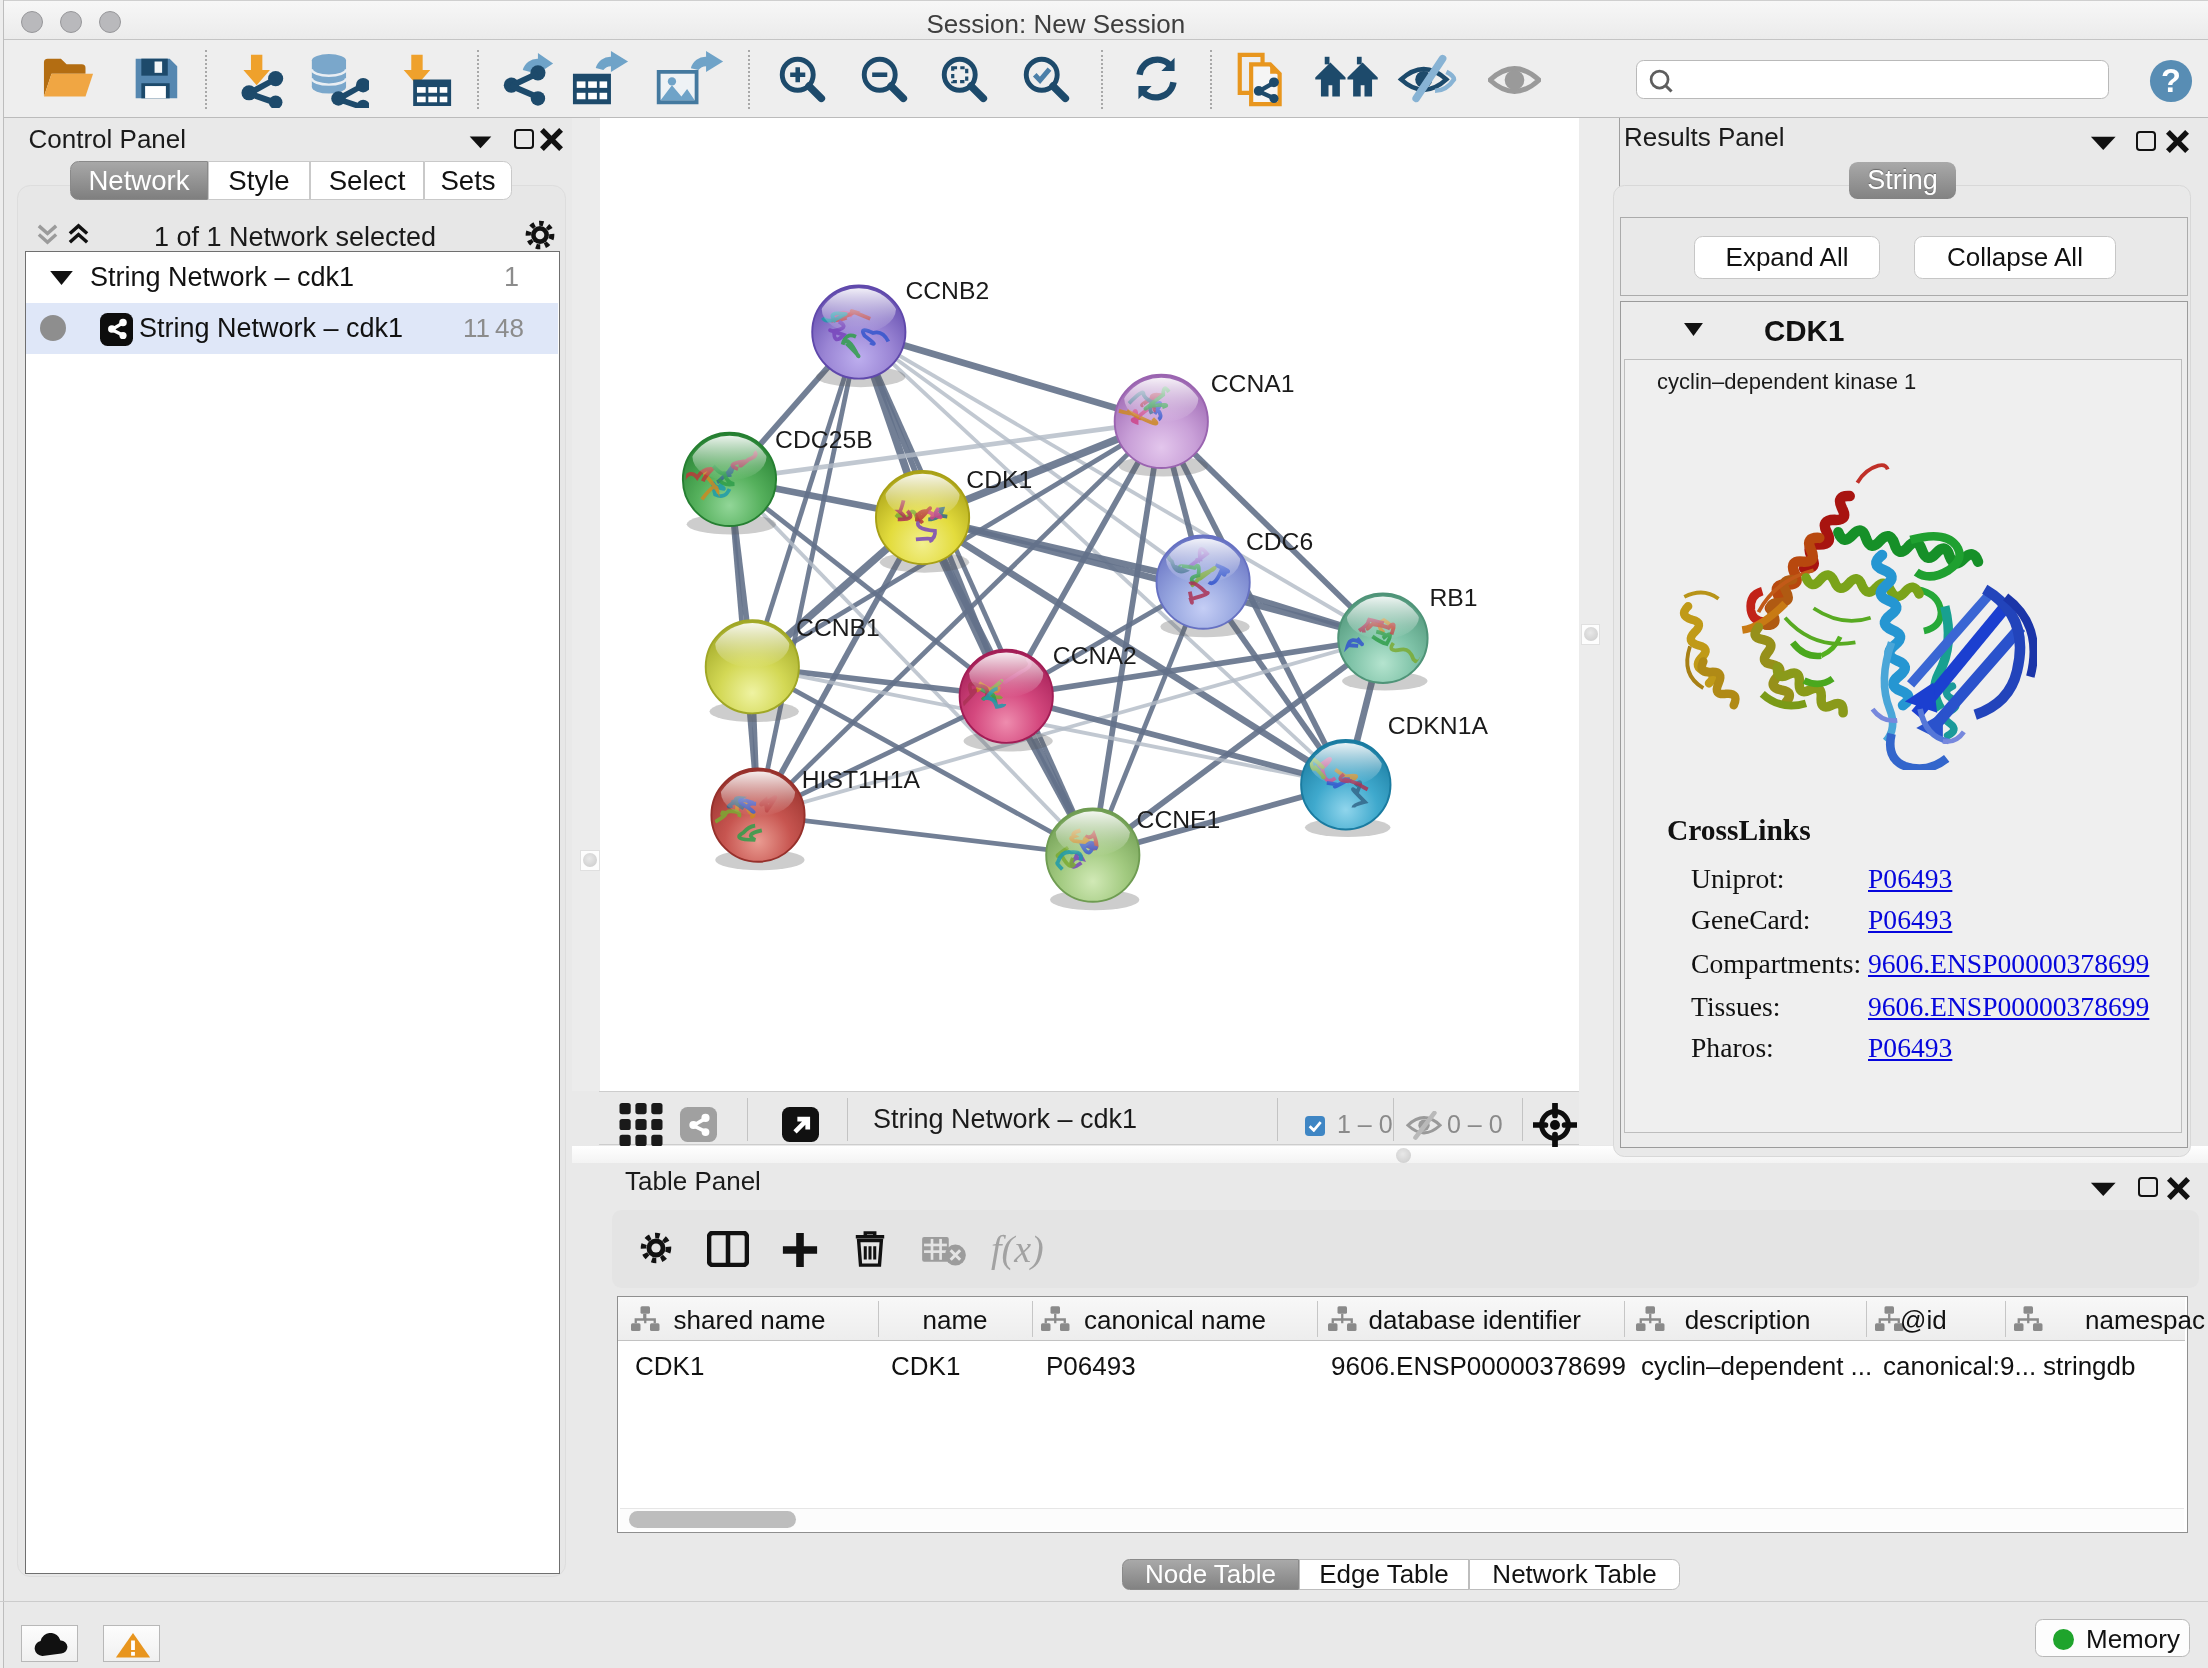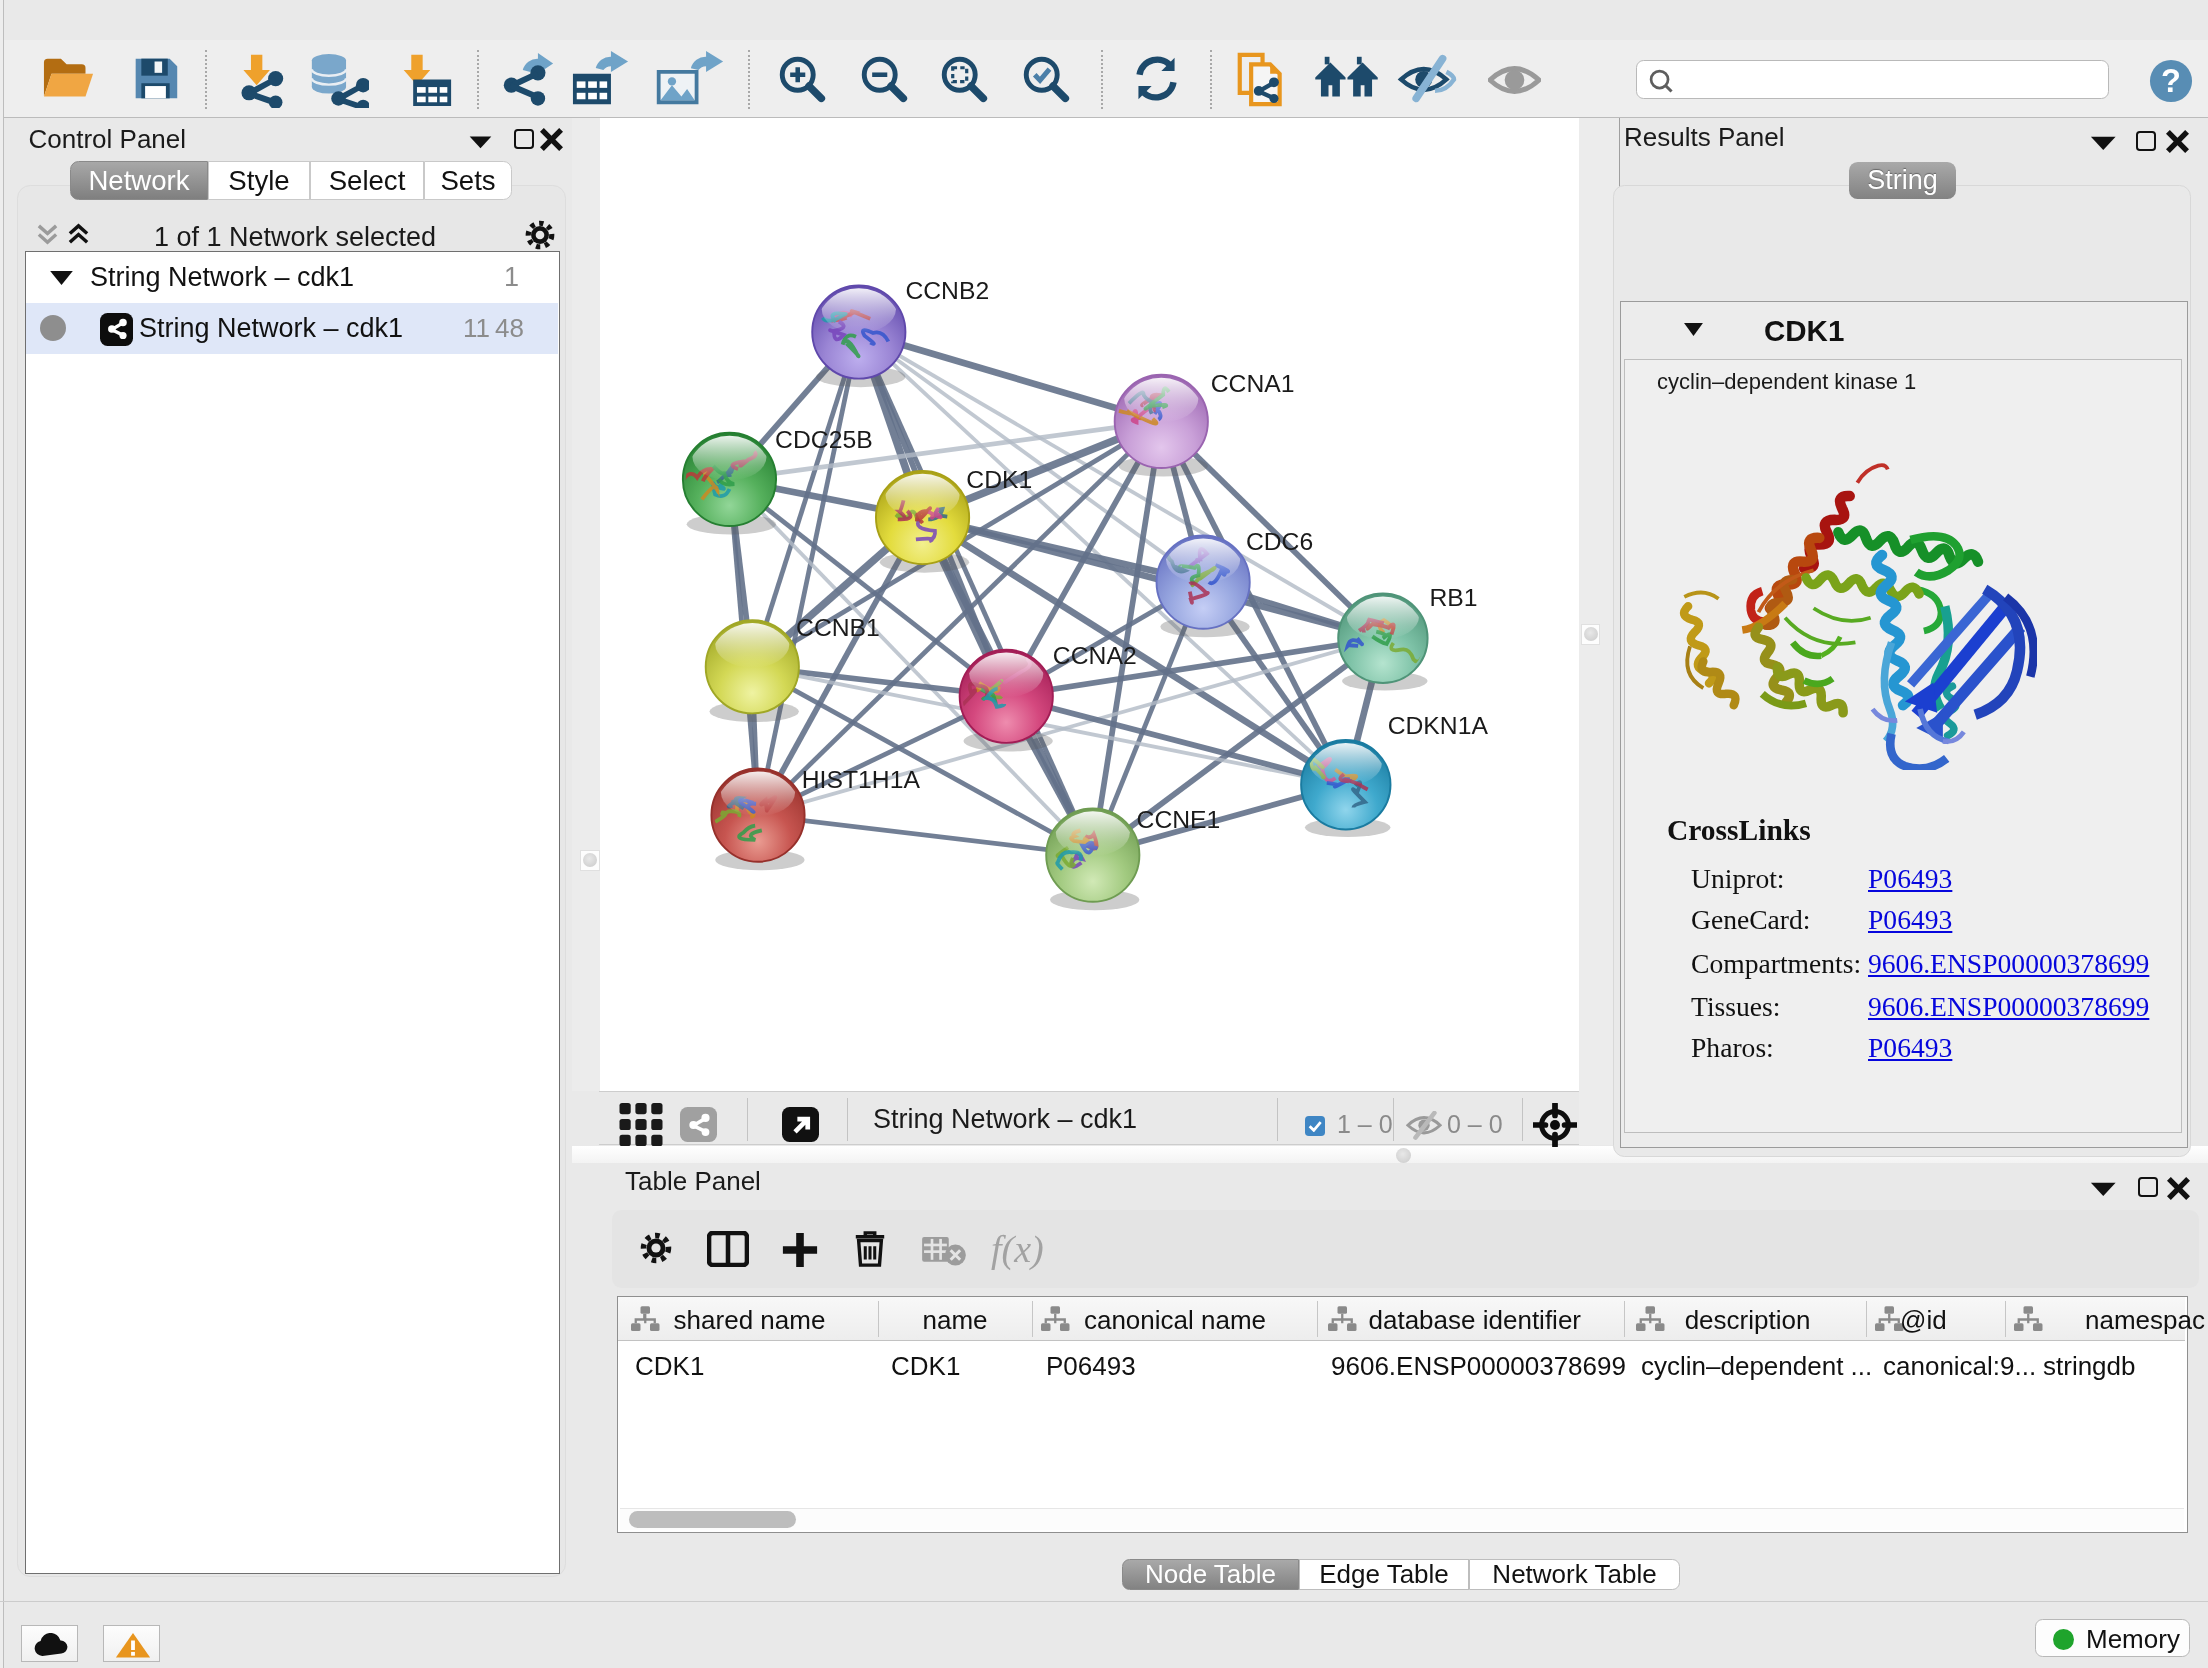--- a/index.html
+++ b/index.html
@@ -55,20 +55,26 @@
 .bottabsel{background:linear-gradient(#a9a9a9,#828282);color:#fff;border-color:#8a8a8a;}
 
 #statusline{left:0px;top:1601px;width:2208px;height:1px;background:#cccccc;}
 .statusbtn{position:absolute;top:1625px;width:57px;height:37px;background:linear-gradient(#fdfdfd,#f0f0f0);border:1px solid #b8b8b8;}
 #membtn{left:2035px;top:1619px;width:155px;height:38px;background:#fdfdfd;border:1px solid #b8b8b8;border-radius:7.6px;font-size:26px;color:#111;}
 svg{display:block;}
 .icsvg{position:absolute;}
 </style></head><body>
 <div id="win">
 <div class="abs" id="leftstrip"></div>
+<div class="abs" id="titlebar">
+ <div class="abs tl" style="left:17px;"></div>
+ <div class="abs tl" style="left:56px;"></div>
+ <div class="abs tl" style="left:95px;"></div>
+ <div class="abs" id="title">Session: New Session</div>
+</div>
 <div class="abs" id="toolbar">
  <div class="abs tsep" style="left:201px"></div>
  <div class="abs tsep" style="left:473px"></div>
  <div class="abs tsep" style="left:744px"></div>
  <div class="abs tsep" style="left:1097px"></div>
  <div class="abs tsep" style="left:1206px"></div>
  <svg class="icsvg" style="left:36px;top:13.3px" width="57" height="51" viewBox="0 0 30 27">
   <path d="M2 23 V5 a2 2 0 0 1 2-2 h7 l3 3 h8 a2 2 0 0 1 2 2 v3 H6 Z" fill="#b36d12"></path>
   <path d="M2 23 L6 11 h22 l-4 12 Z" fill="#f0a643"></path>
  </svg>
@@ -614,20 +620,24 @@
 <div class="abs" id="rp-title">Results Panel</div>
 <svg class="icsvg" style="left:2089px;top:133px" width="28.5" height="19" viewBox="0 0 15 10">
       <path d="M1 2 h13 l-6.5 7 Z" fill="#111"></path>
     </svg>
 <div class="abs" style="left:2136px;top:131px;width:20px;height:20px;border:2.9px solid #111;border-radius:3.8px;"></div>
 <svg class="icsvg" style="left:2166px;top:130px" width="23" height="23" viewBox="0 0 12 12">
       <path d="M2 0 L6 4 L10 0 L12 2 L8 6 L12 10 L10 12 L6 8 L2 12 L0 10 L4 6 L0 2 Z" fill="#111"></path>
     </svg>
 <div class="abs" id="rp-box"></div>
 <div class="abs" id="stringtab">String</div>
+<div class="abs" id="rp-inner1">
+ <div class="rbtn" style="left:73px;top:18px;width:186px;">Expand All</div>
+ <div class="rbtn" style="left:293px;top:18px;width:202px;">Collapse All</div>
+</div>
 <div class="abs" id="rp-inner2"></div>
 <svg class="icsvg" style="left:1683px;top:321px" width="21" height="17" viewBox="0 0 11 9">
       <path d="M0.5 1 h10 l-5 7 Z" fill="#111"></path>
     </svg>
 <div class="abs" style="left:1764px;top:314px;font-size:29.5px;font-weight:bold;color:#111;">CDK1</div>
 <div class="abs" id="rp-content">
  <div class="abs" style="left:32px;top:8.6px;font-size:22px;color:#1a1a1a;">cyclin–dependent kinase 1</div>
  <svg width="366" height="314" viewBox="0 0 385 330" style="position:absolute;left:46px;top:96px">
         <path d="M196 28 q8 -14 22 -18 q8 -2 10 4" fill="none" stroke="#c03028" stroke-width="4"></path>
 <path d="M188 42 Q173 41 180 55 Q187 68 172 67 Q157 67 164 80 Q171 93 156 93 Q141 92 148 106 Q155 119 140 118" fill="none" stroke="#a81410" stroke-width="11" stroke-linecap="round"></path>

